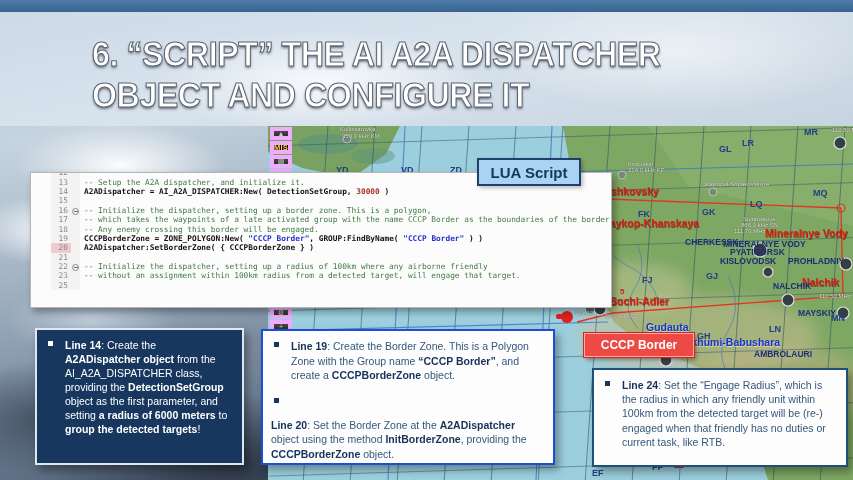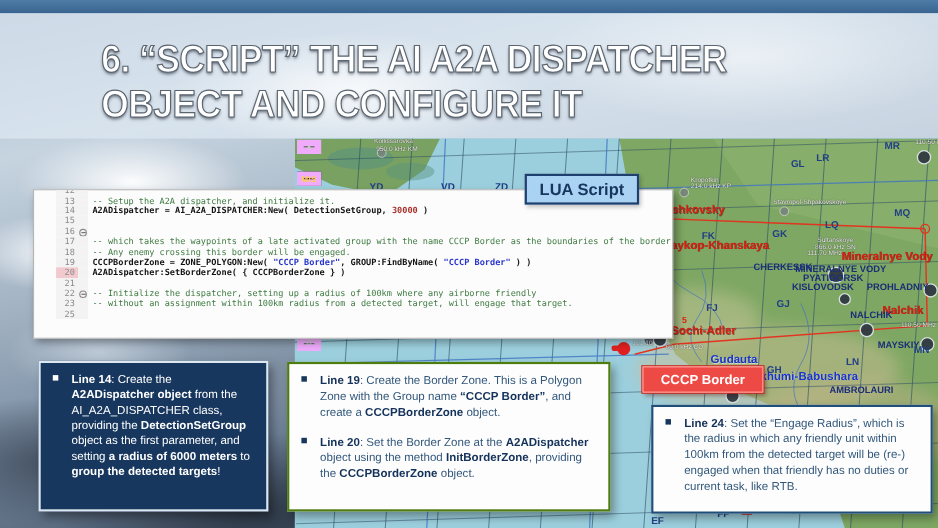--- a/index.html
+++ b/index.html
@@ -39,22 +39,22 @@
   .city{color:#1733c8;font:bold 10.5px/1 "Liberation Sans",sans-serif;text-shadow:.5px .5px 0 rgba(255,255,255,.55);}
   .town{color:#1b2e78;font:bold 8.5px/1 "Liberation Sans",sans-serif;}
   .grid{color:#223f86;font:bold 9px/1 "Liberation Sans",sans-serif;}
   .bcn{color:#f2f2f2;font:6px/1.1 "Liberation Sans",sans-serif;text-shadow:0 0 1px #000;}
   .num5{color:#e02010;font:bold 8px/1 "Liberation Sans",sans-serif;}
 
   
   .tb{position:absolute;left:270px;width:23px;z-index:2;}
   #tb-top{top:127px;}
   #tb-side{top:306px;}
-  .tbtn{width:22px;height:13px;margin-bottom:16px;background:linear-gradient(#474747,#303030);
-    border:6px solid #f0abfc;box-sizing:border-box;color:#c9c9c9;font-size:7px;
+  .tbtn{width:22px;height:13px;margin-bottom:1px;background:linear-gradient(#474747,#303030);
+    border:4px solid #f0abfc;box-sizing:border-box;color:#c9c9c9;font-size:7px;
     display:flex;align-items:center;justify-content:center;line-height:1;}
   .tbtn.mis{background:#0d0d0d;color:#ffd23f;font-weight:bold;font-size:7.5px;letter-spacing:.3px;}
 
   
   .codebox{position:absolute;left:30px;top:172px;width:582px;height:136px;
     background:#fcfcfc;border:1px solid #b5b5b5;box-sizing:border-box;
     box-shadow:3px 4px 7px rgba(0,0,0,.35);overflow:hidden;z-index:5;
     font-family:"DejaVu Sans Mono",monospace;font-size:7.8px;}
   #code-lines{margin-top:-5px;padding-left:20px;}
   .cline{display:flex;height:9.4px;align-items:center;}
@@ -80,21 +80,21 @@
   .cccp{position:absolute;left:584px;top:333px;width:110px;height:24px;z-index:4;
     background:#ee4a45;border:1px solid #ffaaa2;box-sizing:border-box;color:#fff;
     font-weight:bold;font-size:12px;display:flex;align-items:center;justify-content:center;
     box-shadow:0 0 0 1px #c22a22,2px 3px 4px rgba(60,0,0,.4);}
 
   
   .co{position:absolute;box-sizing:border-box;z-index:6;box-shadow:4px 5px 8px rgba(0,0,0,.35);}
   .co1{left:35px;top:328px;width:209px;height:137px;background:#17375e;
     border:2px solid #dde7f1;color:#fff;}
   .co2{left:261px;top:329px;width:294px;height:136px;background:#fdfdfd;
-    border:2px solid #4d7c0f;color:#33587c;}
+    border:2px solid #1d4ed8;color:#33587c;}
   .co3{left:592px;top:368px;width:256px;height:99px;background:#fdfdfd;
     border:2px solid #1f4e79;color:#33587c;}
   .item{display:flex;padding:8px 9px 0 8px;}
   .bullet{flex:0 0 20px;padding-top:3px;}
   .bullet::before{content:'';display:block;width:5px;height:5px;margin-left:3px;background:currentColor;}
   .co2 .bullet::before,.co3 .bullet::before{background:#17375e;}
   .txt{flex:1;font-size:10.5px;line-height:14px;}
   .co2 .txt,.co3 .txt{line-height:14.6px;}
   .co3 .txt{line-height:14.2px;}
   .txt .b{font-weight:bold;}
@@ -274,20 +274,21 @@
           <span class="ct"><span class="kw">A2ADispatcher = AI_A2A_DISPATCHER:New( DetectionSetGroup, </span><span class="num">30000</span><span class="kw"> )</span></span>
         </div>
         <div class="cline">
           <span class="ln">15</span>
           <span class="foldcol"></span>
           <span class="ct"></span>
         </div>
         <div class="cline">
           <span class="ln">16</span>
           <span class="foldcol fold"></span>
+          <span class="ct"><span class="cm">-- Initialize the dispatcher, setting up a border zone. This is a polygon,</span></span>
         </div>
         <div class="cline">
           <span class="ln">17</span>
           <span class="foldcol"></span>
           <span class="ct"><span class="cm">-- which takes the waypoints of a late activated group with the name CCCP Border as the boundaries of the border area.</span></span>
         </div>
         <div class="cline">
           <span class="ln">18</span>
           <span class="foldcol"></span>
           <span class="ct"><span class="cm">-- Any enemy crossing this border will be engaged.</span></span>
@@ -332,21 +333,21 @@
       <span class="bullet"></span>
       <div class="txt"><span class="b">Line 14</span><span>: Create the </span><span class="b">A2ADispatcher object</span><span> from the AI_A2A_DISPATCHER class, providing the </span><span class="b">DetectionSetGroup</span><span> object as the first parameter, and setting </span><span class="b">a radius of 6000 meters</span><span> to </span><span class="b">group the detected targets</span><span>!</span></div>
     </div>
   </div>
 
   <div class="co co2">
     <div class="item">
       <span class="bullet"></span>
       <div class="txt"><span class="b">Line 19</span><span>: Create the Border Zone. This is a Polygon Zone with the Group name </span><span class="b">“CCCP Border”</span><span>, and create a </span><span class="b">CCCPBorderZone</span><span> object.</span></div>
     </div>
-    <div class="item" style="padding-top:12px;">
+    <div class="item" style="padding-top:12px;flex-direction:column;">
       <span class="bullet"></span>
       <div class="txt"><span class="b">Line 20</span><span>: Set the Border Zone at the </span><span class="b">A2ADispatcher</span><span> object using the method </span><span class="b">InitBorderZone</span><span>, providing the </span><span class="b">CCCPBorderZone</span><span> object.</span></div>
     </div>
   </div>
 
   <div class="co co3">
     <div class="item">
       <span class="bullet"></span>
       <div class="txt"><span class="b">Line 24</span><span>: Set the “Engage Radius”, which is the radius in which any friendly unit within 100km from the detected target will be (re-) engaged when that friendly has no duties or current task, like RTB.</span></div>
     </div>

